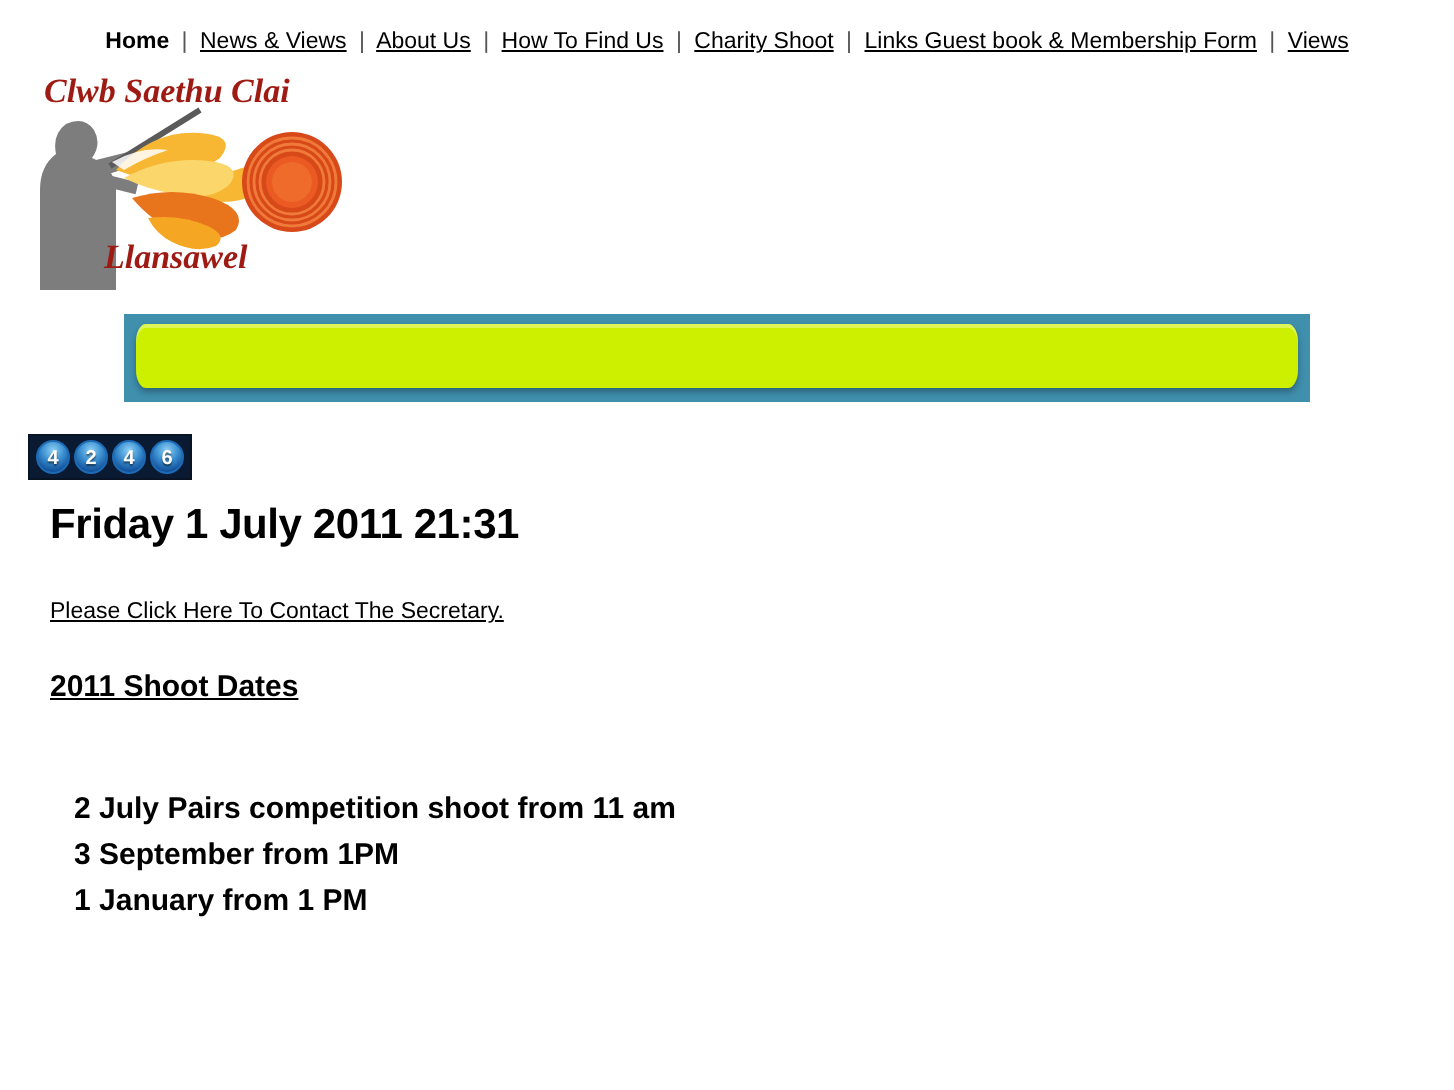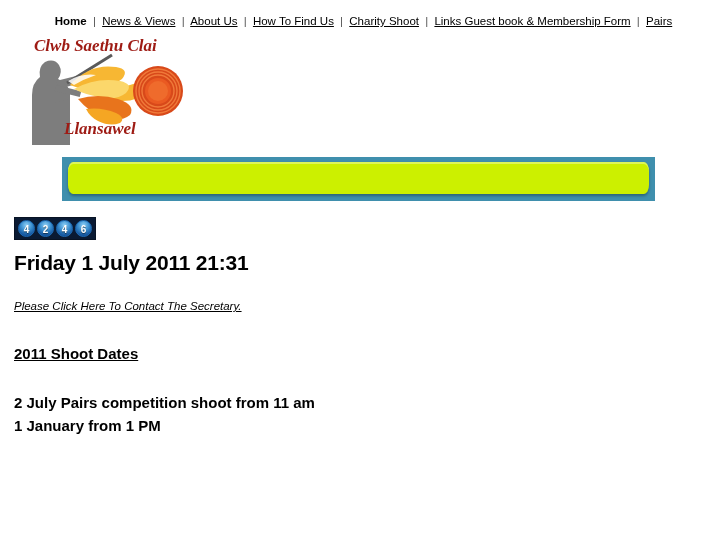--- a/index.html
+++ b/index.html
@@ -36,21 +36,21 @@
     cursor: default;
   }
   .nav-sep {
     color: #555555;
     padding: 0 3px;
   }
 
   
   .logo-wrap {
     position: absolute;
-    left: 12px;
+    left: 0;
     top: 33px;
     width: 180px;
     height: 118px;
   }
   .logo-wrap svg {
     display: block;
   }
 
   
   .banner {
@@ -95,52 +95,51 @@
     line-height: 17px;
     text-align: center;
     font-family: "Liberation Sans", sans-serif;
     text-shadow: 0 1px 1px rgba(0,0,0,0.55);
     box-sizing: border-box;
   }
 
   
   .content {
     position: absolute;
-    left: 14px;
+    left: 25px;
     top: 250px;
     width: 700px;
   }
   .date-heading {
     font-size: 21px;
     font-weight: bold;
     line-height: 26px;
     margin: 0 0 20px 0;
     letter-spacing: -0.2px;
   }
   .contact-link {
     display: inline-block;
     font-size: 11.5px;
     line-height: 14px;
     color: #000000;
     text-decoration: underline;
-    margin-bottom: 32px;
+    margin-bottom: 22px;
     cursor: pointer;
-    font-style: italic;
   }
   .section-heading {
     font-size: 15px;
     font-weight: bold;
     line-height: 18px;
     text-decoration: underline;
     margin: 0 0 28px 0;
     display: inline-block;
   }
   .dates-list {
     list-style: none;
-    margin: 0;
+    margin: 12px;
     padding: 0;
   }
   .date-item {
     font-size: 15px;
     font-weight: bold;
     line-height: 23px;
     white-space: nowrap;
   }
 </style>
 </head>
@@ -152,21 +151,21 @@
   <span class="nav-item">News &amp; Views</span>
   <span class="nav-sep">|</span>
   <span class="nav-item">About Us</span>
   <span class="nav-sep">|</span>
   <span class="nav-item">How To Find Us</span>
   <span class="nav-sep">|</span>
   <span class="nav-item">Charity Shoot</span>
   <span class="nav-sep">|</span>
   <span class="nav-item">Links Guest book &amp; Membership Form</span>
   <span class="nav-sep">|</span>
-  <span class="nav-item">Pairs</span>
+  <span class="nav-item">Views</span>
 </div>
 
 <div class="logo-wrap">
   <svg width="180" height="118" viewBox="0 0 180 118" xmlns="http://www.w3.org/2000/svg">
 
     <g>
       <path d="M20 112 L20 62 Q20 50 28 44 Q26 34 33 29 Q42 25 47 32 Q51 39 46 46 Q56 50 58 60 L58 112 Z" fill="#7d7d7d"></path>
       <path d="M44 48 L92 36 L95 41 L48 56 Z" fill="#7d7d7d"></path>
       <rect x="44" y="52" width="26" height="6" fill="#7d7d7d" transform="rotate(14 44 52)"></rect>
       <path d="M58 66 L58 112 L42 112 L42 70 Z" fill="#7d7d7d"></path>
@@ -213,15 +212,16 @@
   <div>
     <a class="contact-link" href="#">Please Click Here To Contact The Secretary.</a>
   </div>
 
   <div>
     <h2 class="section-heading">2011 Shoot Dates</h2>
   </div>
 
   <ul class="dates-list">
     <li class="date-item">2 July Pairs competition shoot from 11 am</li>
+    <li class="date-item">3 September from 1PM</li>
     <li class="date-item">1 January from 1 PM</li>
   </ul>
 </div>
 
 </body></html>

